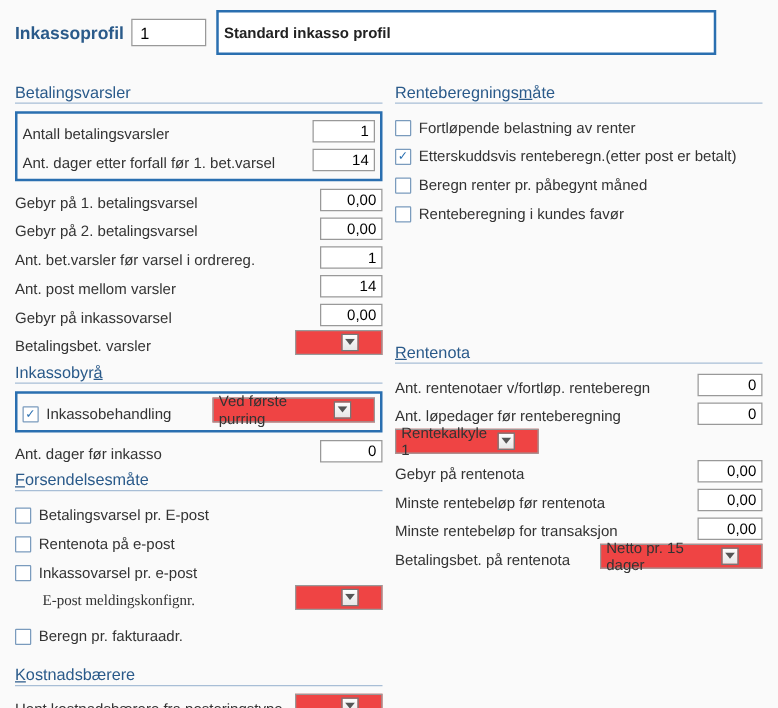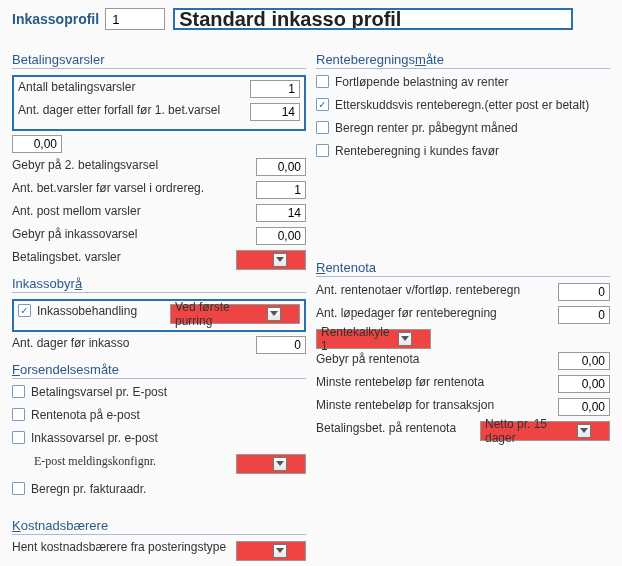--- a/index.html
+++ b/index.html
@@ -28,42 +28,42 @@
     background: #fff;
     padding: 2px 6px;
     width: 60px;
     text-align: left;
     height: 22px;
     font-size: 13px;
   }
   .header-name {
     border: 2px solid #2a6fb0;
     background: #fff;
-    height: 22px;
+    height: 36px;
     width: 400px;
     padding: 1px 4px;
-    font-size: 20px;
+    font-size: 12px;
     font-weight: 600;
     color: #222;
     margin-left: 8px;
   }
   .columns { display: flex; gap: 10px; }
   .col { flex: 1; min-width: 0; }
   .section-title {
     color: #2a5a8a;
     font-size: 13px;
     border-bottom: 1px solid #a8bed6;
     padding-bottom: 1px;
     margin-bottom: 6px;
     margin-top: 6px;
   }
   .section-title.mn .u { text-decoration: underline; text-underline-offset: 1px; }
   .row {
     display: flex;
-    align-items: flex-start;
+    align-items: flex-end;
     margin-bottom: 3px;
     min-height: 20px;
   }
   .row .lbl {
     flex: 1;
     white-space: nowrap;
     overflow: hidden;
     text-overflow: ellipsis;
   }
   .checkbox {
@@ -146,20 +146,21 @@
         <span class="lbl">Antall betalingsvarsler</span>
         <input class="num-input" value="1" style="">
       </div>
       <div class="row">
         <span class="lbl">Ant. dager etter forfall før 1. bet.varsel</span>
         <input class="num-input" value="14" style="">
       </div>
     </div>
 
     <div class="row">
+      <span class="lbl">Gebyr på 1. betalingsvarsel</span>
       <input class="num-input" value="0,00" style="">
     </div>
     <div class="row">
       <span class="lbl">Gebyr på 2. betalingsvarsel</span>
       <input class="num-input" value="0,00" style="">
     </div>
     <div class="row">
       <span class="lbl">Ant. bet.varsler før varsel i ordrereg.</span>
       <input class="num-input" value="1" style="">
     </div>

